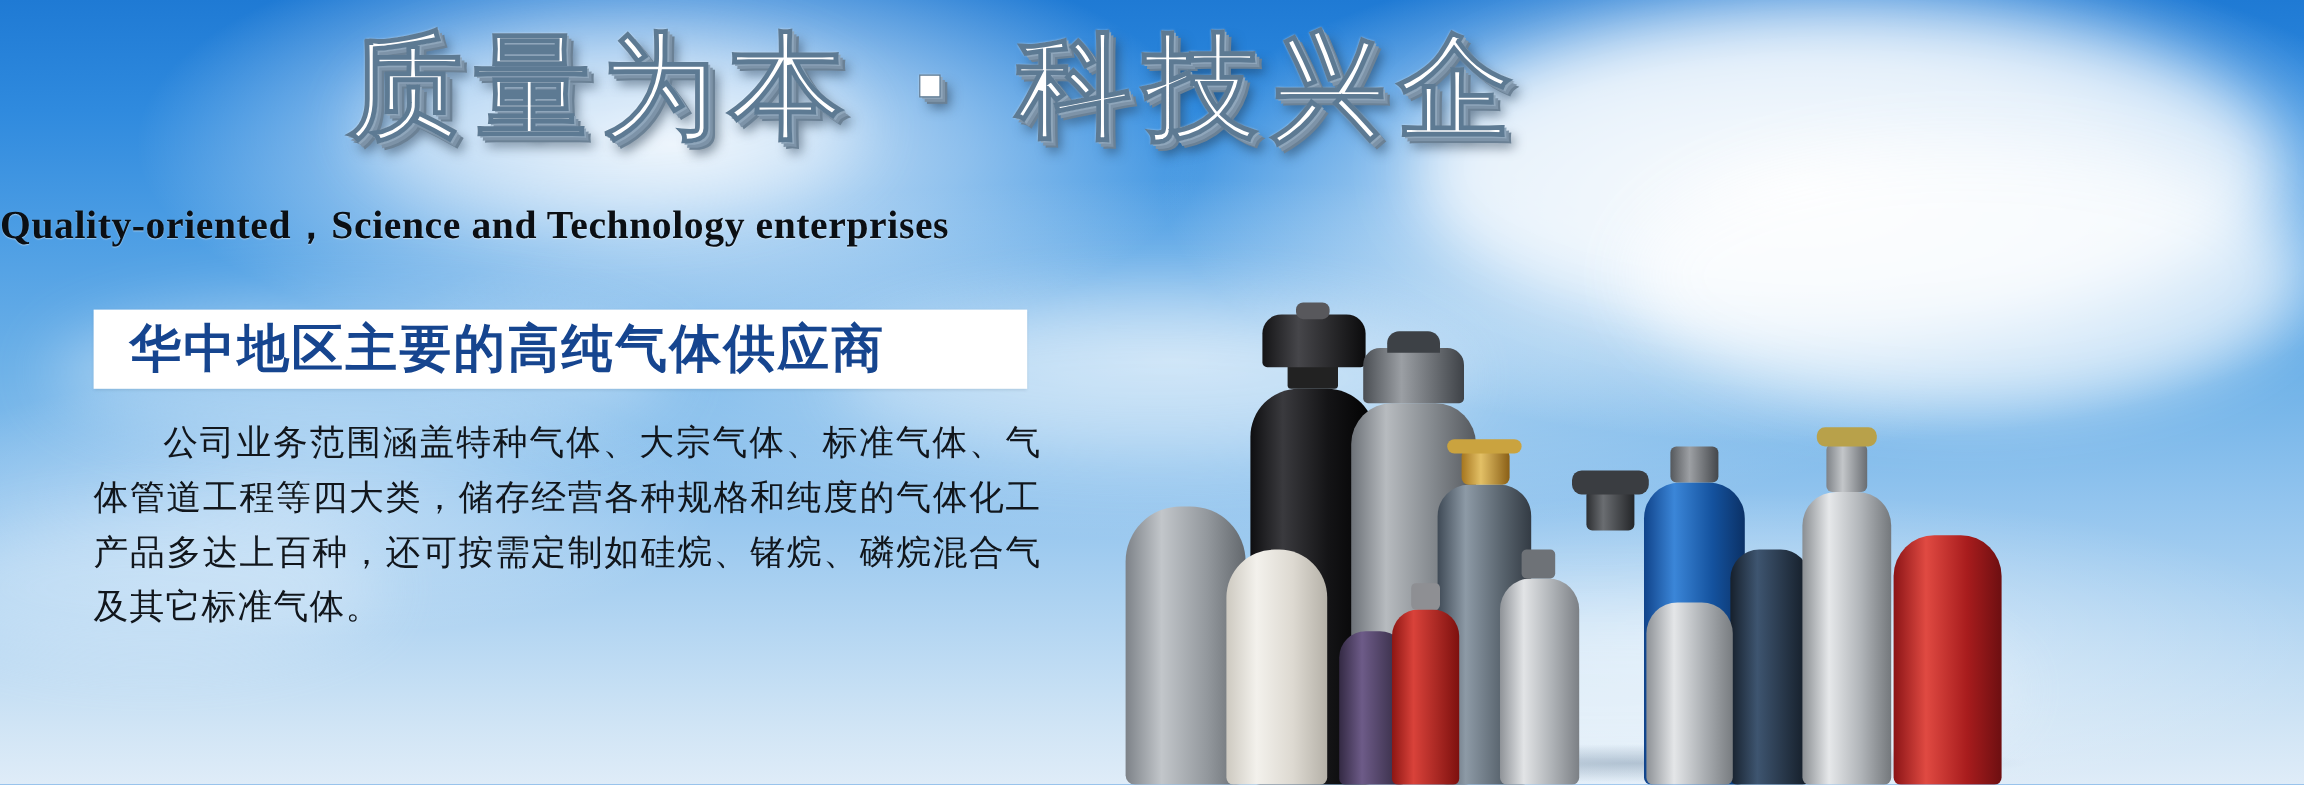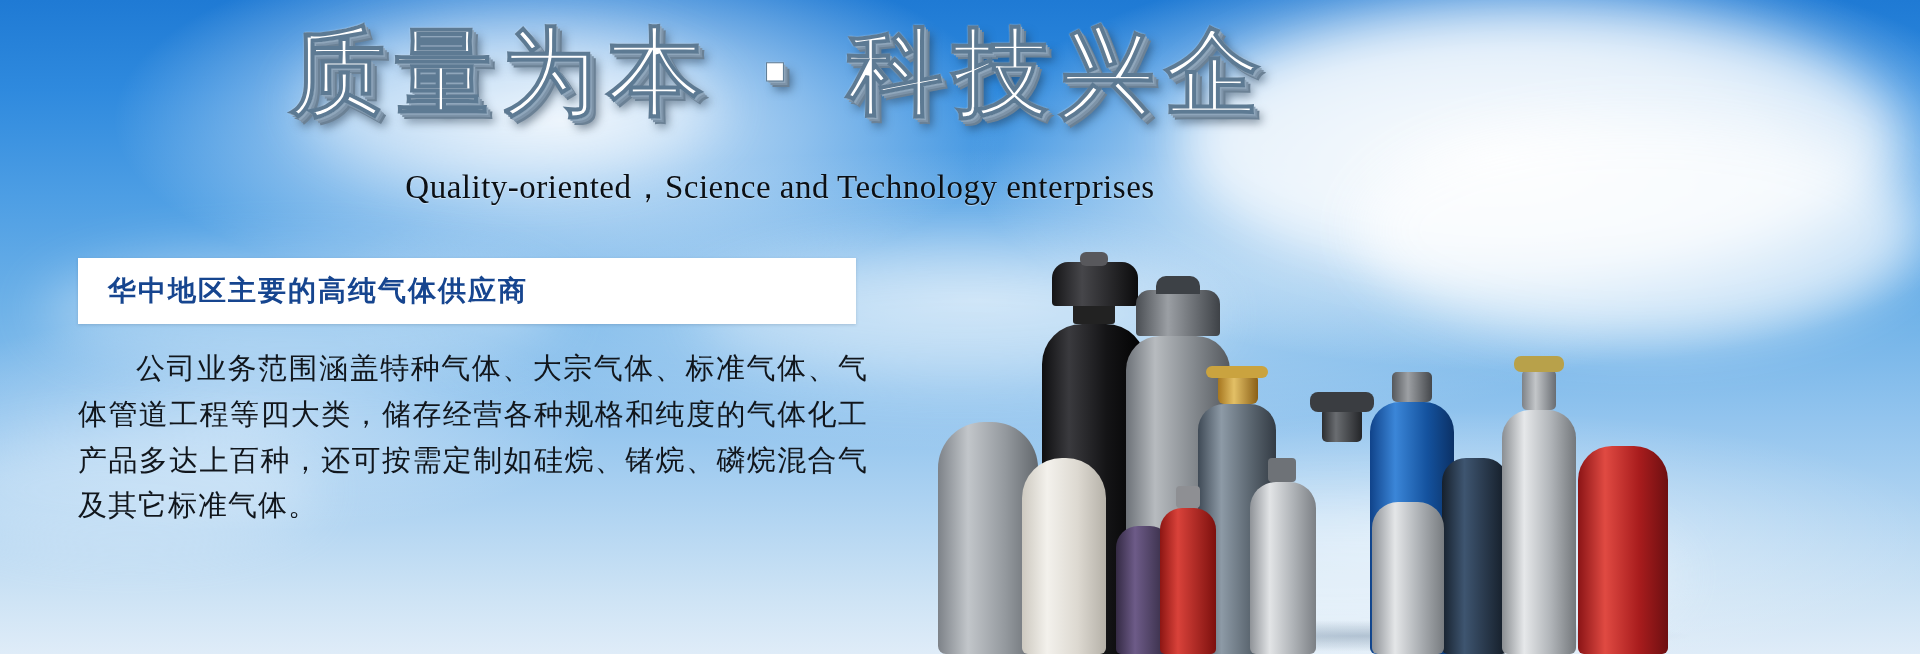--- a/index.html
+++ b/index.html
@@ -50,42 +50,42 @@
     text-shadow:
       2px 2px 0 #8fa6bb,
       4px 4px 0 #7d93a8,
       6px 6px 0 #6b8195,
       8px 9px 10px rgba(30,50,70,.55),
       0 0 2px rgba(255,255,255,.9);
     -webkit-text-stroke:1px #5d7a93;
   }
   #subtitle{
     position:absolute;left:0;top:165px;width:1560px;
-    text-align:center;
+    text-align:left;
     font-family:"Liberation Serif","DejaVu Serif",serif;
-    font-weight:normal;
+    font-weight:bold;
     font-size:33px;
     letter-spacing:.5px;
     color:#0b0f14;
     white-space:nowrap;
     text-shadow:0 1px 1px rgba(255,255,255,.45);
   }
 
   
   #slogan-box{
     position:absolute;left:78px;top:258px;width:778px;height:66px;
     background:#ffffff;
     box-shadow:0 1px 3px rgba(20,50,80,.18);
     display:flex;align-items:center;
   }
   #slogan-text{
     margin-left:30px;
     font-family:Liberation Serif, serif;
     font-weight:bold;
-    font-size:28px;
+    font-size:43px;
     letter-spacing:2px;
     color:#16458f;
     white-space:nowrap;
   }
 
   
   #paragraph{
     position:absolute;left:78px;top:346px;width:790px;
     font-family:"DejaVu Serif","Liberation Serif",serif;
     font-size:29px;

